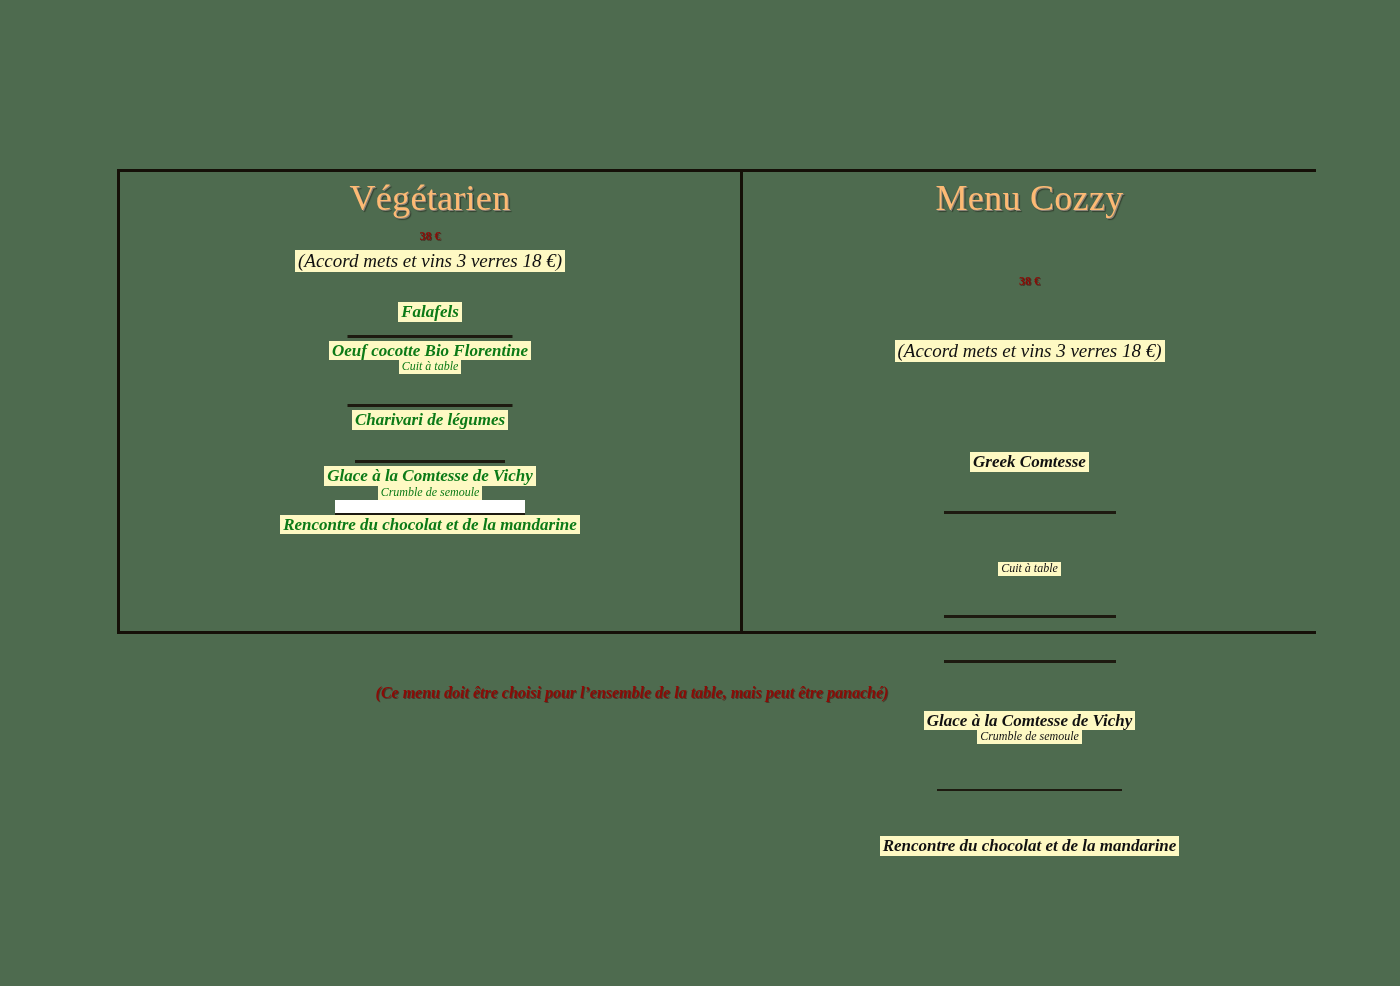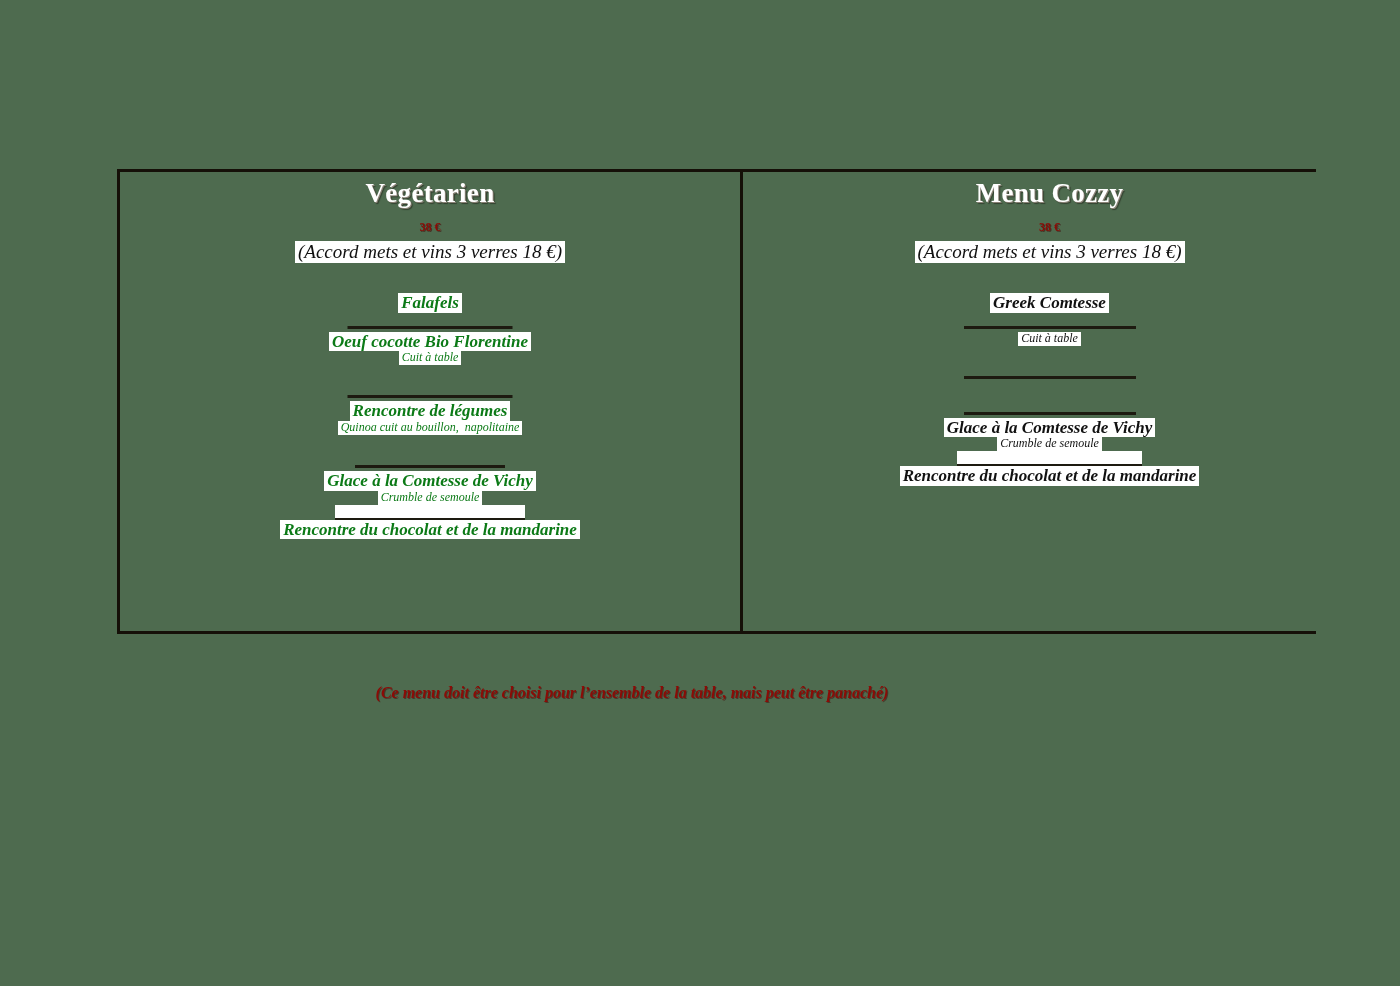--- a/index.html
+++ b/index.html
@@ -46,46 +46,46 @@
   .menu-col {
     position: absolute;
     top: 0;
     height: 100%;
     box-sizing: border-box;
     display: flex;
     flex-direction: column;
     align-items: center;
   }
   #col-left  { left: 3px;   width: 620px; }
-  #col-right { left: 646px; width: 573px; }
+  #col-right { left: 626px; width: 573px; gap: 45px; }
 
   
   .menu-title {
-    font-weight: bold;
-    font-size: 27px;
+    font-weight: normal;
+    font-size: 36px;
     line-height: 1;
-    color: #ffffff;
+    color: #fdba74;
     letter-spacing: .3px;
     text-shadow: 1px 1px 0 #8a8276, 2px 2px 1px rgba(20,16,10,.45);
     margin-top: 8px;
     white-space: pre;
   }
   .menu-price {
     font-weight: bold;
     font-size: 12px;
     line-height: 1;
     color: #8b0b06;
     text-shadow: 1px 1px 0 rgba(60,0,0,.5);
     margin-top: 14px;
     white-space: pre;
   }
 
   
   .wbox {
-    background: #ffffff;
+    background: #fef9c3;
     color: #111111;
     display: inline-block;
     padding: 0 3px;
     white-space: pre;
     line-height: 1.16;
   }
   .pairing {
     font-style: italic;
     font-size: 19px;
     margin-top: 8px;
@@ -172,22 +172,21 @@
     </div>
     <div class="course">
       <span class="wbox dish">Oeuf cocotte Bio Florentine</span>
       <span class="wbox sub">Cuit à table</span>
     </div>
 
     <div class="sep" style="height:36px">
       <i></i>
     </div>
     <div class="course">
-      <span class="wbox dish">Rencontre de légumes</span>
-      <span class="wbox sub">Quinoa cuit au bouillon,  napolitaine</span>
+      <span class="wbox dish">Charivari de légumes</span>
     </div>
 
     <div class="sep short" style="height:36px">
       <i></i>
     </div>
     <div class="course">
       <span class="wbox dish">Glace à la Comtesse de Vichy</span>
       <span class="wbox sub">Crumble de semoule</span>
     </div>
 

